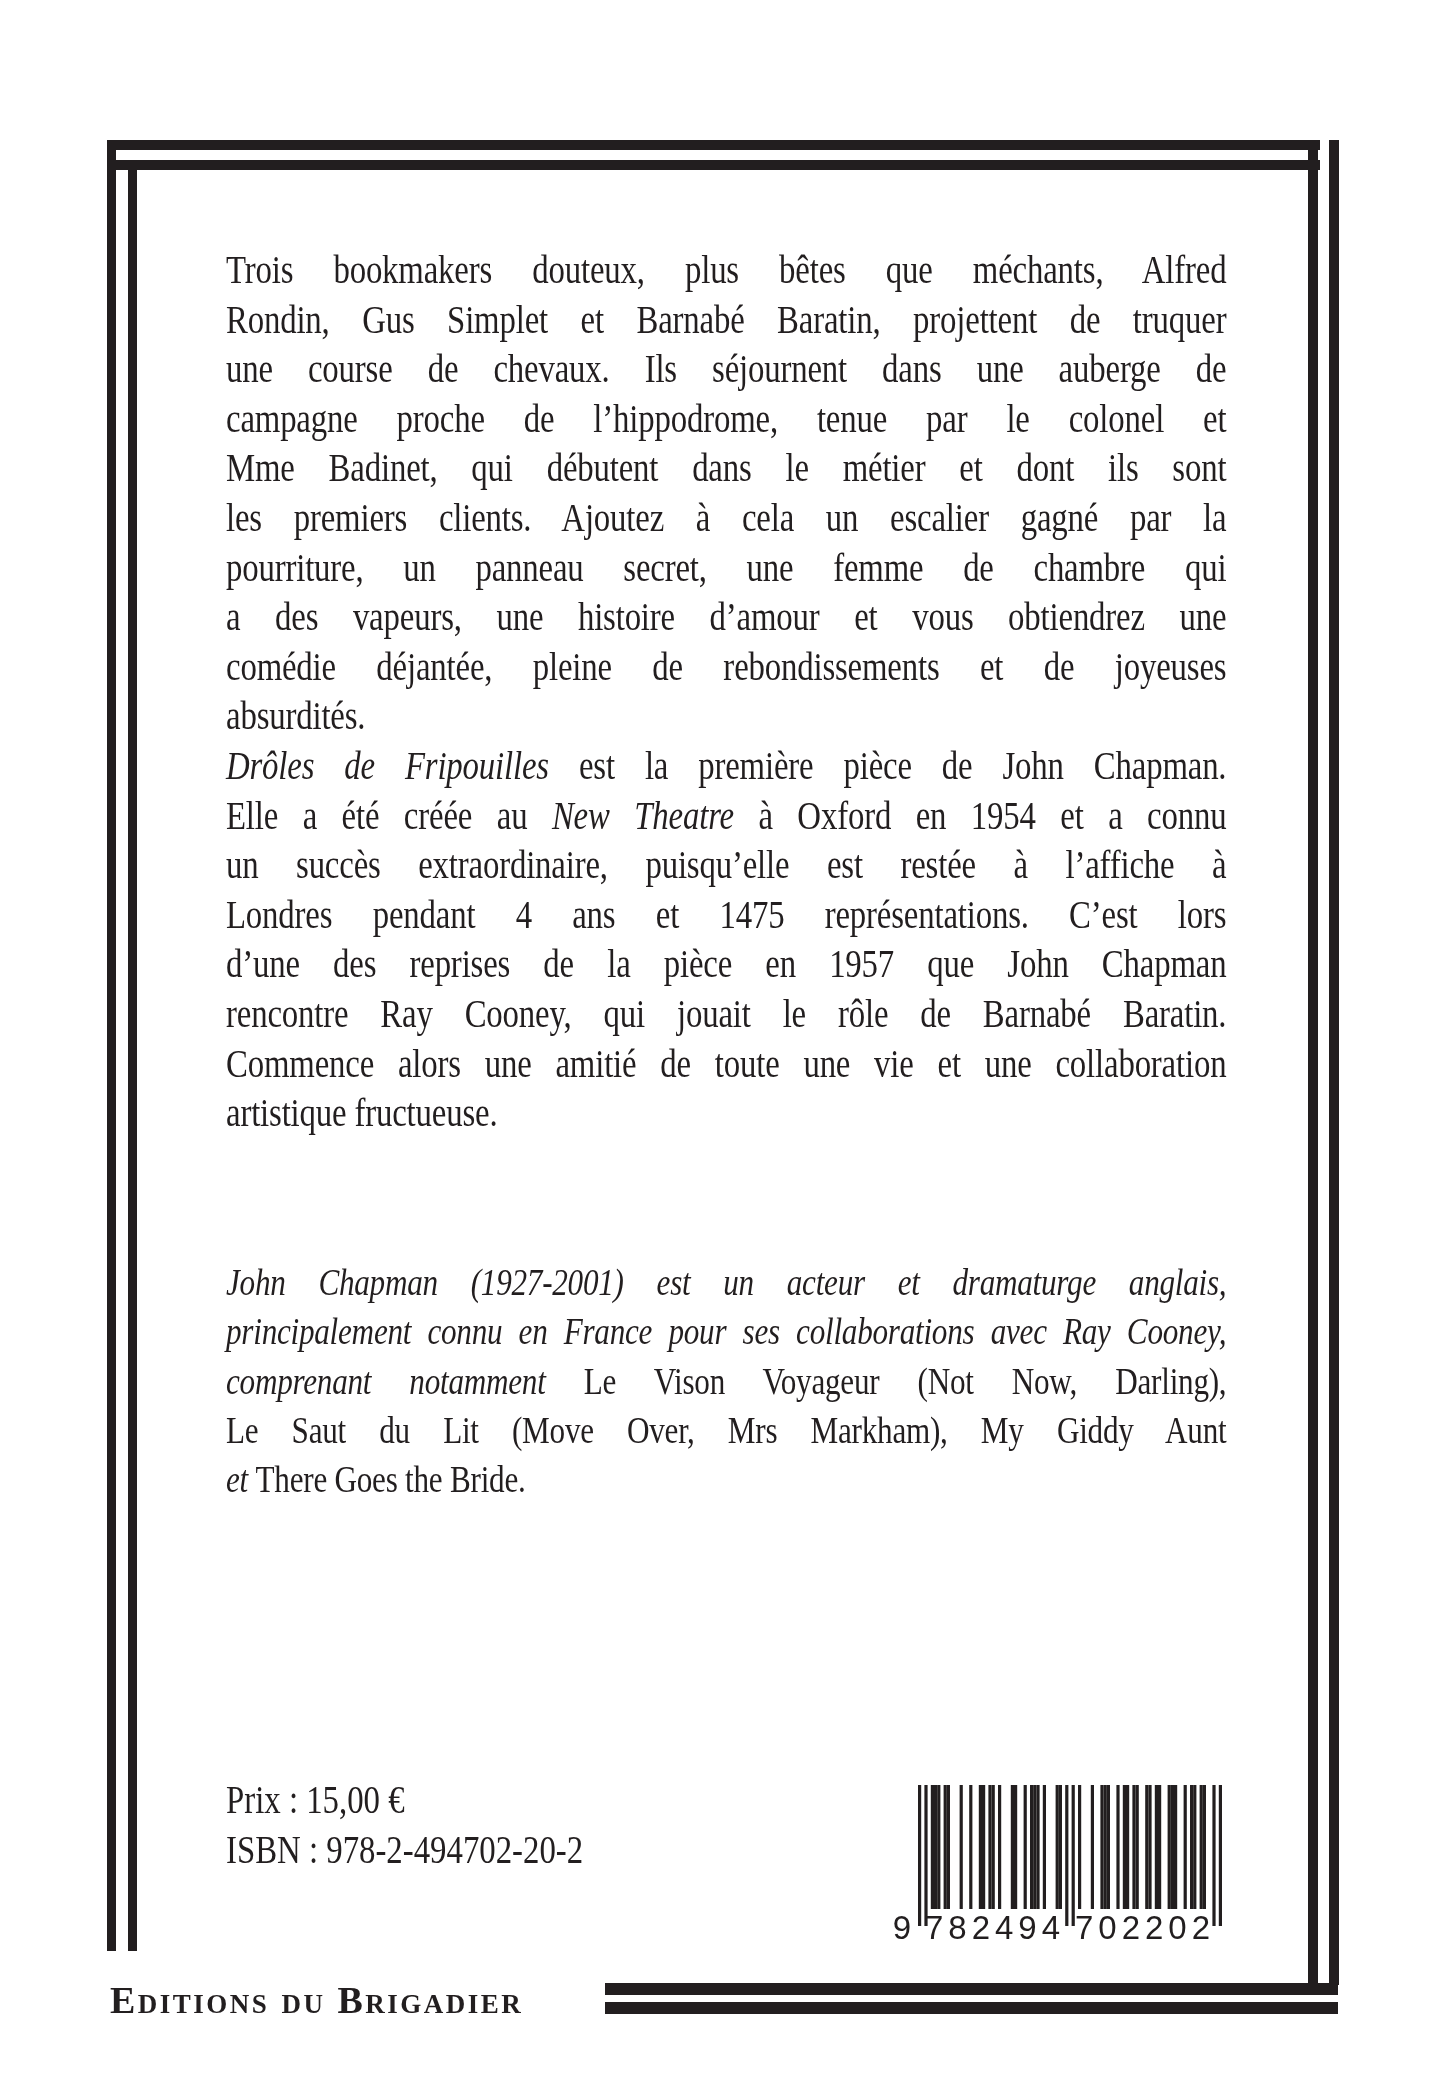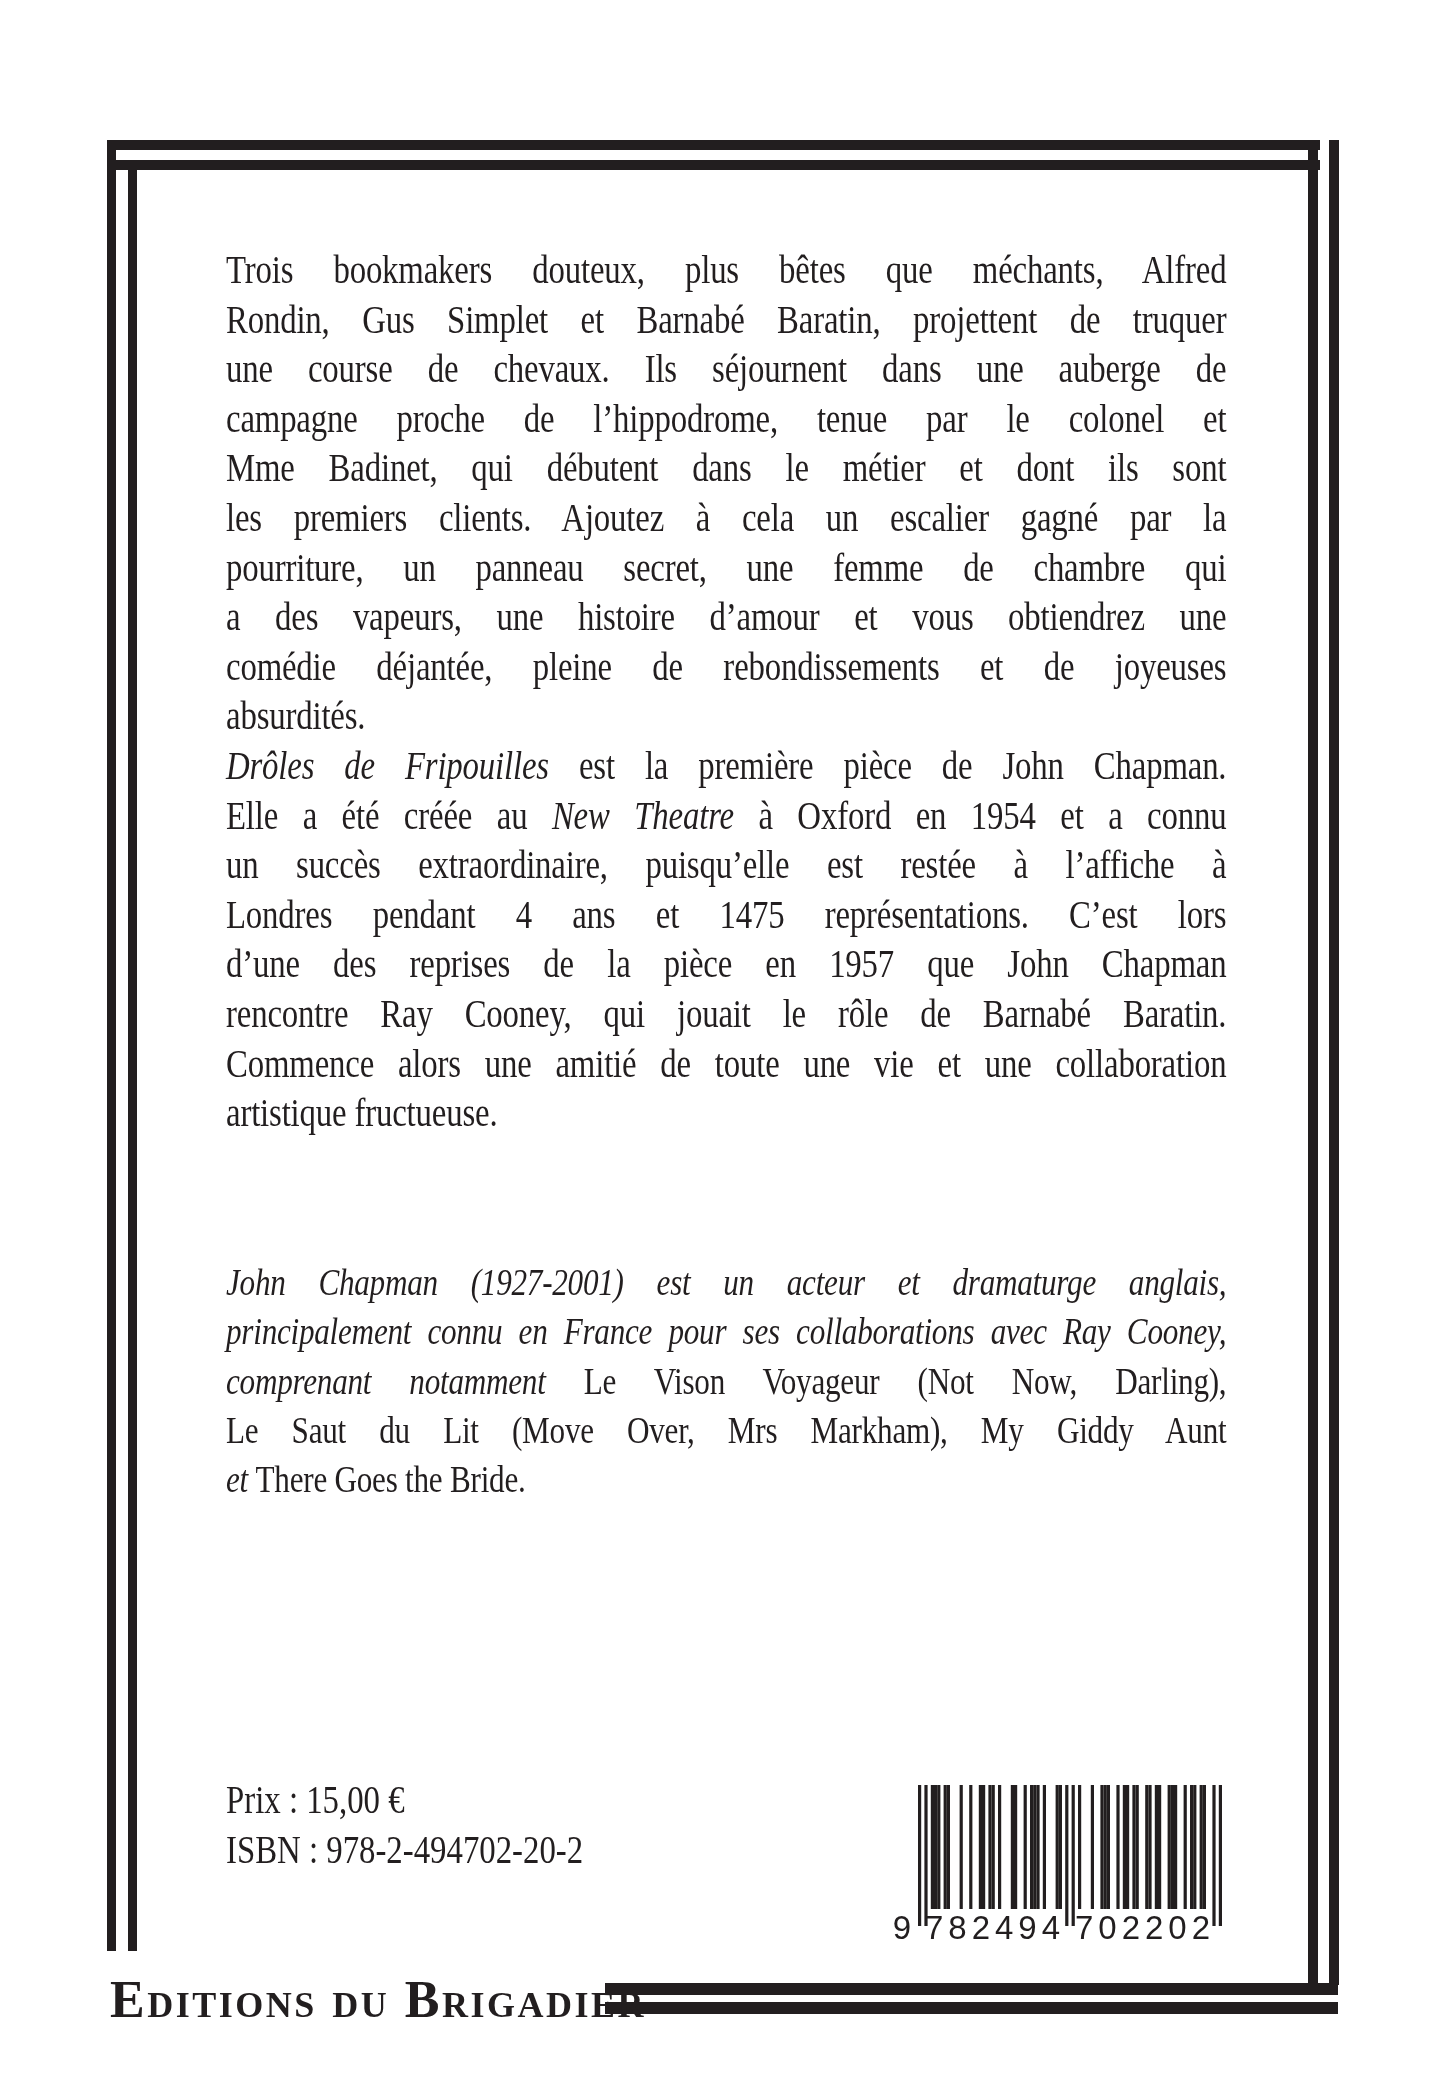--- a/index.html
+++ b/index.html
@@ -29,21 +29,21 @@
   #synopsis { top:212px;  font-size:40px; line-height:49.6px; letter-spacing:-0.2px; }
   #bio      { top:1225px; font-size:38px; line-height:49.3px; letter-spacing:-0.3px; font-style:italic; }
   #bio .rm  { font-style:normal; }
   #pricing  { top:1742px; font-size:40px; line-height:50px; }
   .tline { text-align:left; }
   .tline.j { text-align:justify; text-align-last:justify; }
   .it { font-style:italic; }
 
   .publisher {
     position:absolute; left:110px; top:1942px; width:560px;
-    font-size:52px; line-height:50px; font-weight:bold;
+    font-size:38px; line-height:50px; font-weight:bold;
     font-variant:small-caps; letter-spacing:2.5px; color:var(--ink);
     white-space:nowrap;
   }
   #barcode { position:absolute; left:890px; top:1750px; }
   #barcode text {
     font-family:"Liberation Sans","DejaVu Sans",sans-serif;
     font-size:33px; fill:var(--ink);
   }
 </style>
 </head>

